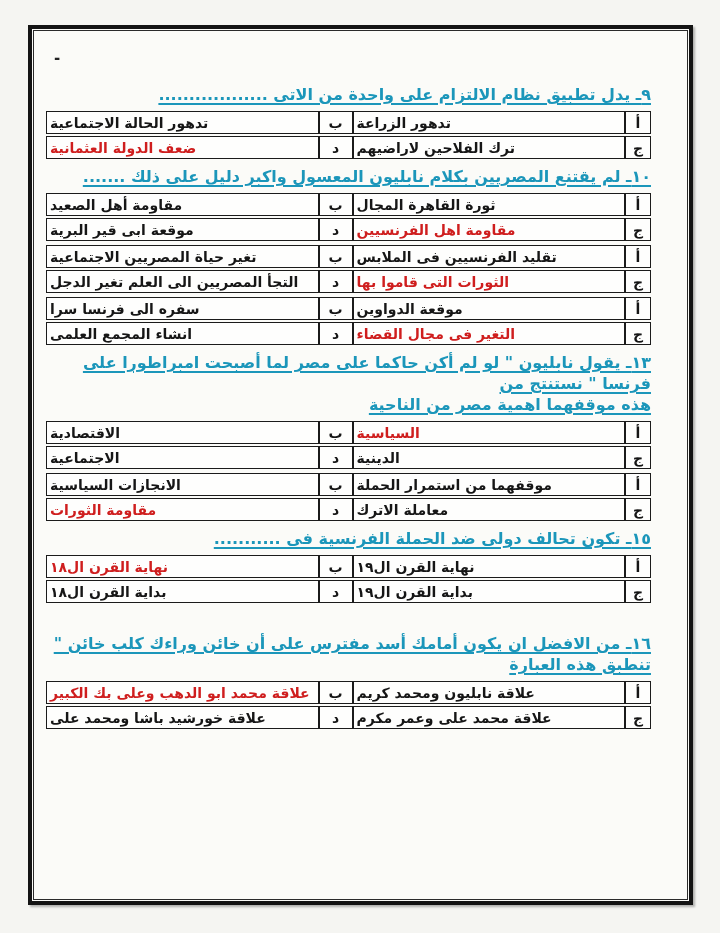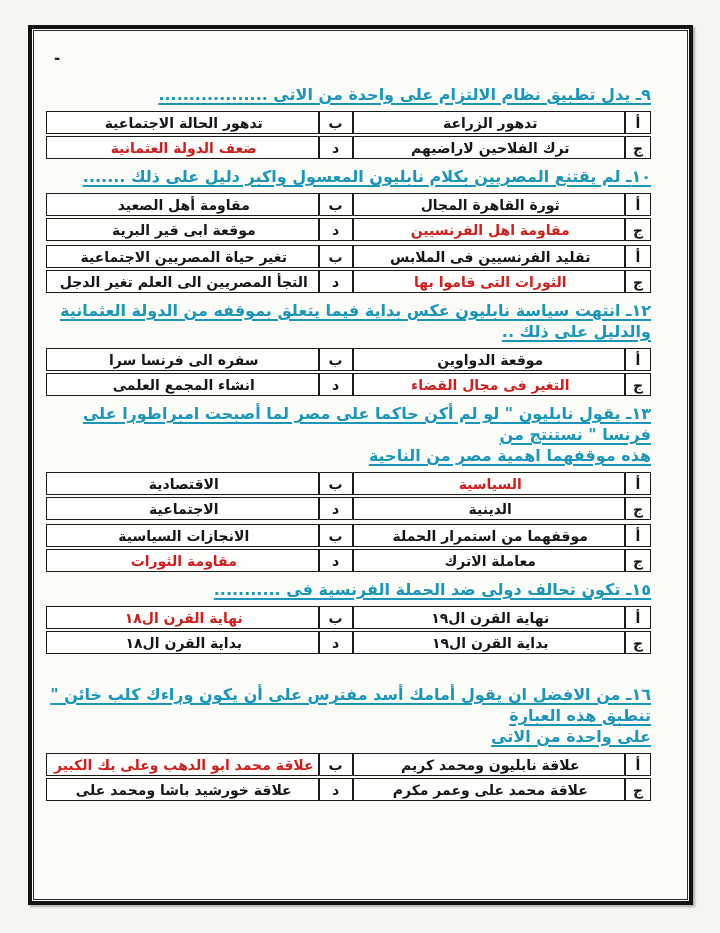--- a/index.html
+++ b/index.html
@@ -48,21 +48,21 @@
   }
   .opt-table td{
     border:1.5px solid var(--table-border-color,#1b1b1b);
     background:#fefefd;
     height:23px;font-size:14px;
     color:var(--answer-color,#161616);
     padding:0;vertical-align:middle;
     overflow:hidden;white-space:nowrap;
   }
   td.letter{text-align:center;}
-  td.ans{text-align:center;padding:0 0 0 3px;}
+  td.ans{text-align:left;padding:0 0 0 3px;}
   td.ans.correct{color:var(--correct-answer-color,#cf1e1e);}
   col.c-letter-r{width:26px;}
   col.c-letter-m{width:34px;}
   .gap-top{margin-top:28px;}
 </style>
 </head>
 <body>
 
 <div class="frame">
   <div class="frame-inner">
@@ -145,23 +145,20 @@
             <td class="letter">ج</td>
             <td class="ans correct">الثورات التى قاموا بها</td>
             <td class="letter">د</td>
             <td class="ans">التجأ المصريين الى العلم تغير الدجل</td>
           </tr>
         </tbody>
           </table>
       </section>
 
       <section class="q-block">
-        <div class="q-title">
-          <span class="q-line">١٢ـ انتهت سياسة نابليون عكس بداية فيما يتعلق بموقفه من الدولة العثمانية والدليل على ذلك ..</span>
-        </div>
         <table class="opt-table">
           <colgroup>
               <col class="c-letter-r">
               <col>
               <col class="c-letter-m">
               <col>
             </colgroup>
           <tbody>
               <tr>
             <td class="letter">أ</td>
@@ -256,22 +253,21 @@
             <td class="ans">بداية القرن ال١٩</td>
             <td class="letter">د</td>
             <td class="ans">بداية القرن ال١٨</td>
           </tr>
         </tbody>
           </table>
       </section>
 
       <section class="q-block gap-top">
         <div class="q-title">
-          <span class="q-line">١٦ـ من الافضل ان يقول أمامك أسد مفترس على أن يكون وراءك كلب خائن " تنطبق هذه العبارة</span>
-          <span class="q-line">على واحدة من الاتى</span>
+          <span class="q-line">١٦ـ من الافضل ان يكون أمامك أسد مفترس على أن خائن وراءك كلب خائن " تنطبق هذه العبارة</span>
         </div>
         <table class="opt-table">
           <colgroup>
               <col class="c-letter-r">
               <col>
               <col class="c-letter-m">
               <col>
             </colgroup>
           <tbody>
               <tr>

